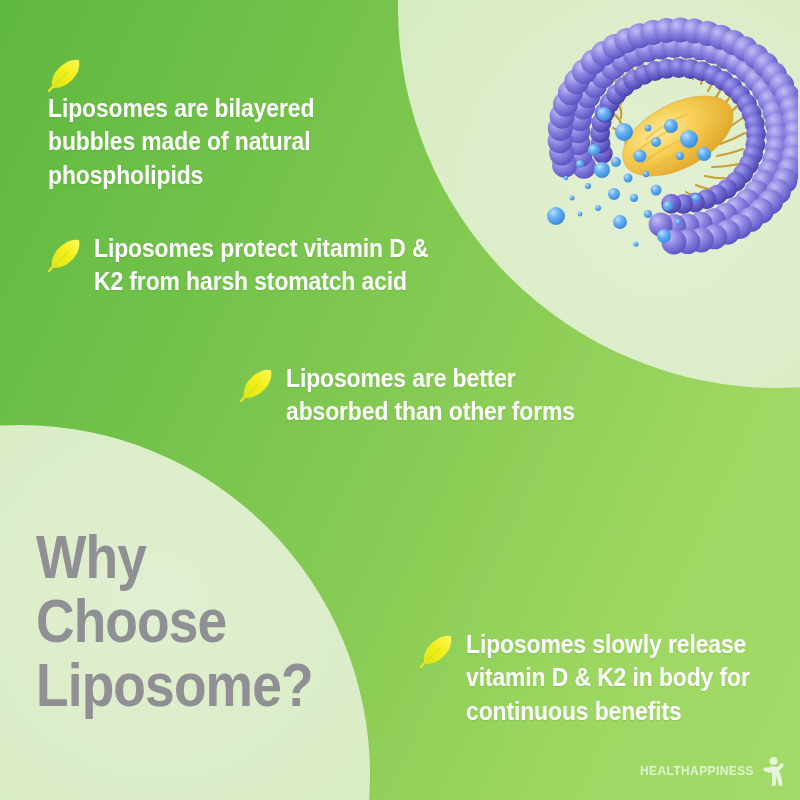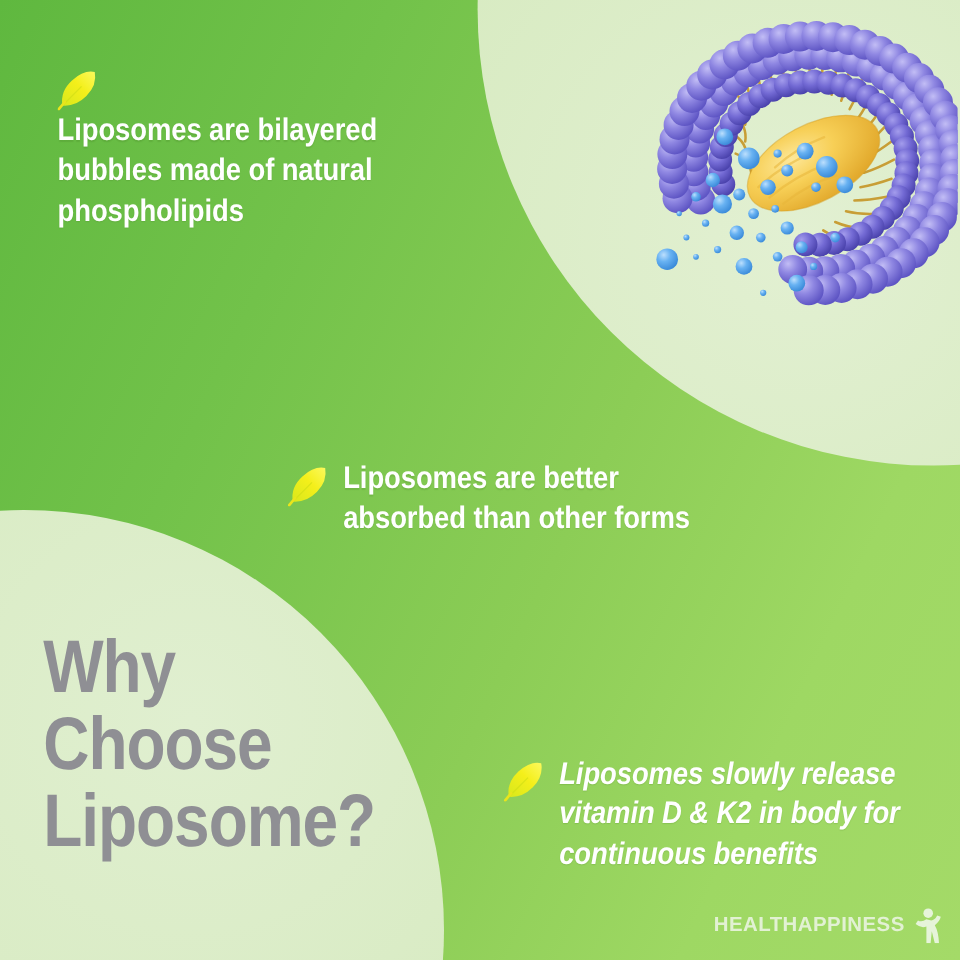--- a/index.html
+++ b/index.html
@@ -67,23 +67,23 @@
     line-height: 1.28;
     letter-spacing: -0.1px;
     transform: scaleX(0.88);
     transform-origin: left center;
     white-space: pre-line;
     text-shadow: 0 1px 1px rgba(60,110,30,0.18);
   }
 
   #bullet-1 { left: 48px;  top: 52px;  width: 400px; flex-direction: column; }
   #bullet-2 { left: 48px;  top: 232px; width: 430px; }
-  #bullet-3 { left: 240px; top: 362px; width: 400px; margin-top: 20px; }
+  #bullet-3 { left: 240px; top: 362px; width: 400px; }
   #bullet-4 { left: 380px; top: 494px; width: 400px; }
-  #bullet-5 { left: 420px; top: 628px; width: 370px; font-style: italic; }
+  #bullet-5 { left: 420px; top: 628px; width: 370px; }
 
   
   #headline {
     position: absolute;
     left: 36px;
     top: 525px;
     color: #8f8f94;
     font-weight: bold;
     font-size: 62px;
     line-height: 1.03;
@@ -97,21 +97,21 @@
   #brand {
     position: absolute;
     right: 14px;
     bottom: 14px;
     display: flex;
     align-items: center;
     gap: 6px;
   }
   #brand-name {
     color: #e8f4dd;
-    font-size: 17px;
+    font-size: 12px;
     font-weight: bold;
     letter-spacing: 0.4px;
     opacity: 0.92;
   }
   #brand-mark {
     width: 26px;
     height: 30px;
     opacity: 0.95;
   }
 </style>
@@ -368,20 +368,29 @@
       </defs>
       <path d="M4,30 Q2,18 12,9 Q22,0 31,2 Q33,13 24,22 Q15,31 4,30 Z" fill="url(#lf1)"></path>
       <path d="M4,30 Q10,24 20,14" stroke="#cddc15" stroke-width="1.1" fill="none" opacity="0.6"></path>
       <path d="M1,33 L6,27" stroke="#e9e51c" stroke-width="2.2" stroke-linecap="round"></path>
     </svg>
     <div class="bullet-text">Liposomes are bilayered
 bubbles made of natural
 phospholipids</div>
   </div>
 
+  <div class="bullet" id="bullet-2">
+    <svg class="leaf-icon" viewBox="0 0 34 34">
+      <path d="M4,30 Q2,18 12,9 Q22,0 31,2 Q33,13 24,22 Q15,31 4,30 Z" fill="url(#lf1)"></path>
+      <path d="M4,30 Q10,24 20,14" stroke="#cddc15" stroke-width="1.1" fill="none" opacity="0.6"></path>
+      <path d="M1,33 L6,27" stroke="#e9e51c" stroke-width="2.2" stroke-linecap="round"></path>
+    </svg>
+    <div class="bullet-text">Liposomes protect vitamin D &amp;
+K2 from harsh stomatch acid</div>
+  </div>
 
   <div class="bullet" id="bullet-3">
     <svg class="leaf-icon" viewBox="0 0 34 34">
       <path d="M4,30 Q2,18 12,9 Q22,0 31,2 Q33,13 24,22 Q15,31 4,30 Z" fill="url(#lf1)"></path>
       <path d="M4,30 Q10,24 20,14" stroke="#cddc15" stroke-width="1.1" fill="none" opacity="0.6"></path>
       <path d="M1,33 L6,27" stroke="#e9e51c" stroke-width="2.2" stroke-linecap="round"></path>
     </svg>
     <div class="bullet-text">Liposomes are better
 absorbed than other forms</div>
   </div>

